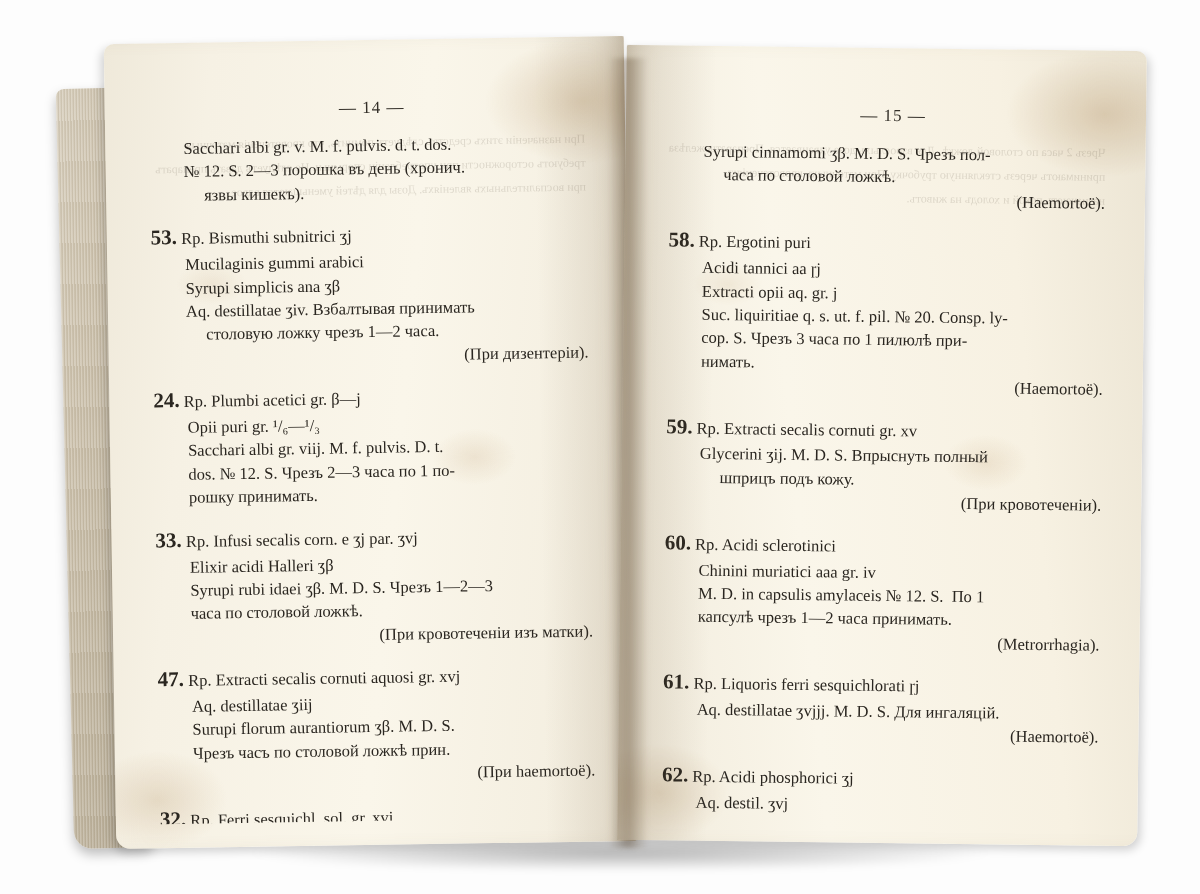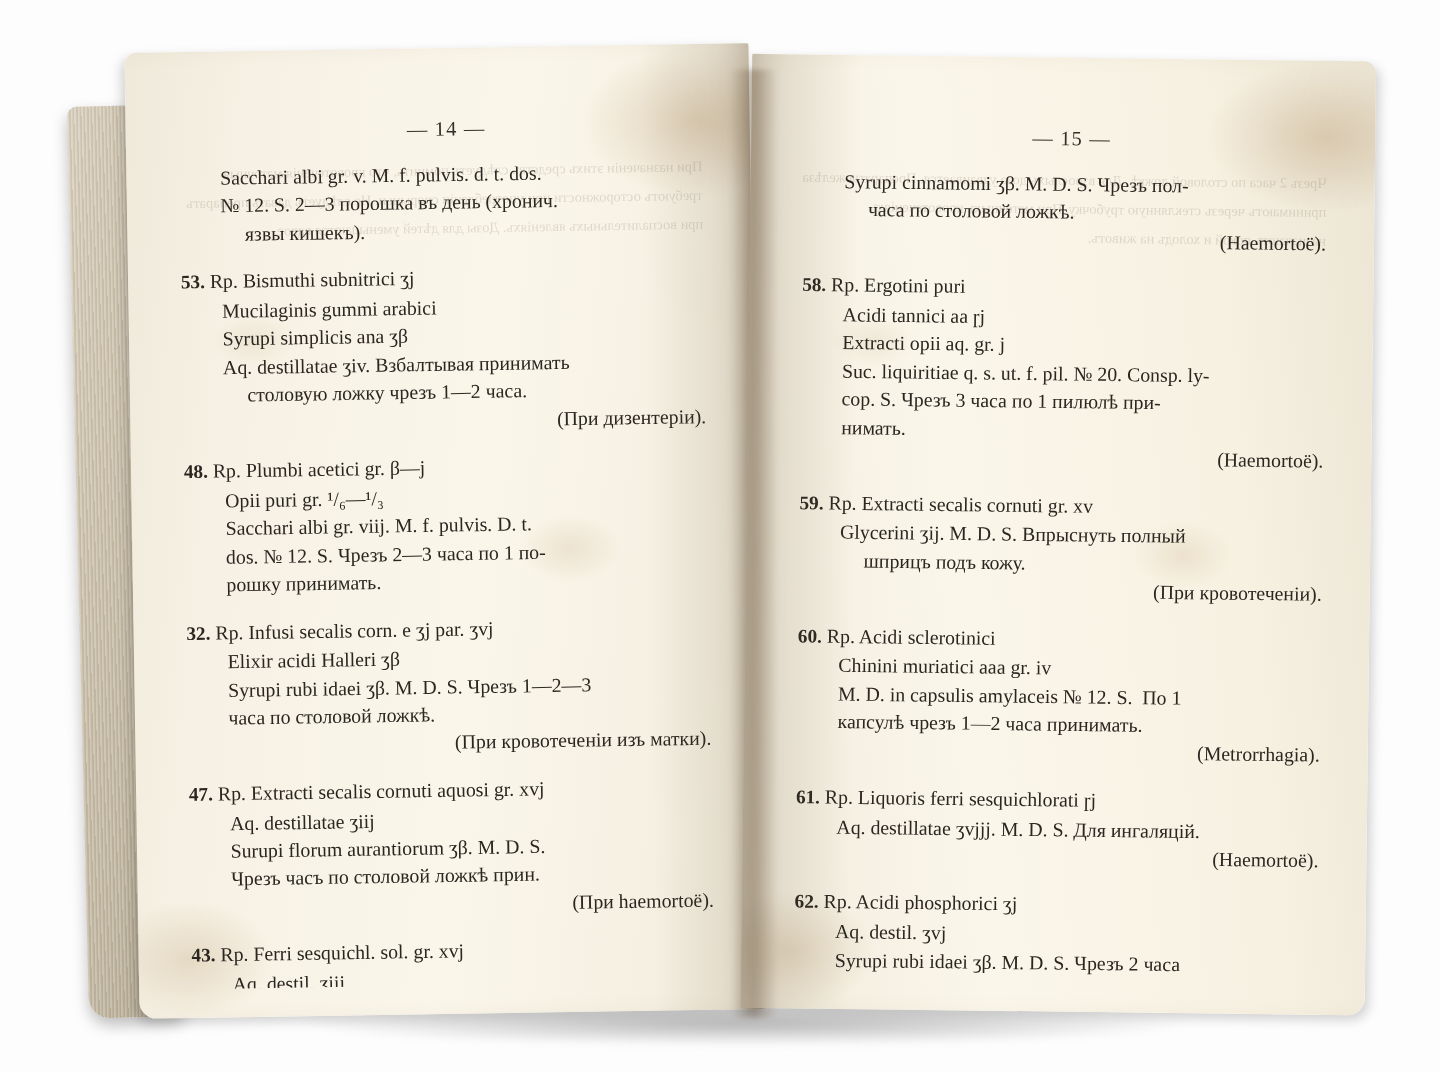--- a/index.html
+++ b/index.html
@@ -133,21 +133,21 @@
     margin-bottom: 16px;
     color: #332f28;
   }
   .recipe {
     margin-bottom: 16px;
     font-size: 16.5px;
     line-height: 1.42;
   }
   .recipe .num {
     font-weight: bold;
-    font-size: 16px;
+    font-size: 21px;
   }
   .line {
     white-space: pre-wrap;
   }
   .indent1 { padding-left: 34px; }
   .indent2 { padding-left: 54px; }
   .right   { text-align: right; padding-right: 10px; }
 
   .topfrag {
     font-size: 16.5px;
@@ -206,45 +206,45 @@
         <div class="recipe">
           <div class="line"><span class="num">53.</span> <span>Rp. Bismuthi subnitrici ʒj</span></div>
           <div class="line indent1">Mucilaginis gummi arabici</div>
           <div class="line indent1">Syrupi simplicis ana ʒβ</div>
           <div class="line indent1">Aq. destillatae ʒiv. Взбалтывая принимать</div>
           <div class="line indent2">столовую ложку чрезъ 1—2 часа.</div>
           <div class="line right">(При дизентерiи).</div>
         </div>
 
         <div class="recipe">
-          <div class="line"><span class="num">48.</span> <span>Rp. Plumbi acetici gr. β—j</span></div>
+          <div class="line"><span class="num">24.</span> <span>Rp. Plumbi acetici gr. β—j</span></div>
           <div class="line indent1">Opii puri gr. ¹/₆—¹/₃</div>
           <div class="line indent1">Sacchari albi gr. viij. M. f. pulvis. D. t.</div>
           <div class="line indent1">dos. № 12. S. Чрезъ 2—3 часа по 1 по-</div>
           <div class="line indent1">рошку принимать.</div>
         </div>
 
         <div class="recipe">
-          <div class="line"><span class="num">32.</span> <span>Rp. Infusi secalis corn. e ʒj par. ʒvj</span></div>
+          <div class="line"><span class="num">33.</span> <span>Rp. Infusi secalis corn. e ʒj par. ʒvj</span></div>
           <div class="line indent1">Elixir acidi Halleri ʒβ</div>
           <div class="line indent1">Syrupi rubi idaei ʒβ. M. D. S. Чрезъ 1—2—3</div>
           <div class="line indent1">часа по столовой ложкѣ.</div>
           <div class="line right">(При кровотеченiи изъ матки).</div>
         </div>
 
         <div class="recipe">
           <div class="line"><span class="num">47.</span> <span>Rp. Extracti secalis cornuti aquosi gr. xvj</span></div>
           <div class="line indent1">Aq. destillatae ʒiij</div>
           <div class="line indent1">Surupi florum aurantiorum ʒβ. M. D. S.</div>
           <div class="line indent1">Чрезъ часъ по столовой ложкѣ прин.</div>
           <div class="line right">(При haemortoë).</div>
         </div>
 
         <div class="recipe">
-          <div class="line"><span class="num">43.</span> <span>Rp. Ferri sesquichl. sol. gr. xvj</span></div>
+          <div class="line"><span class="num">32.</span> <span>Rp. Ferri sesquichl. sol. gr. xvj</span></div>
           <div class="line indent1">Aq. destil. ʒiij</div>
           <div class="line indent1">Tincturae laudani simpl. gtt x</div>
         </div>
       </div>
       <div class="curve-left"></div>
     </div>
 
     <div class="page-right">
       <div class="foxing"></div>
       <div class="showthrough">

